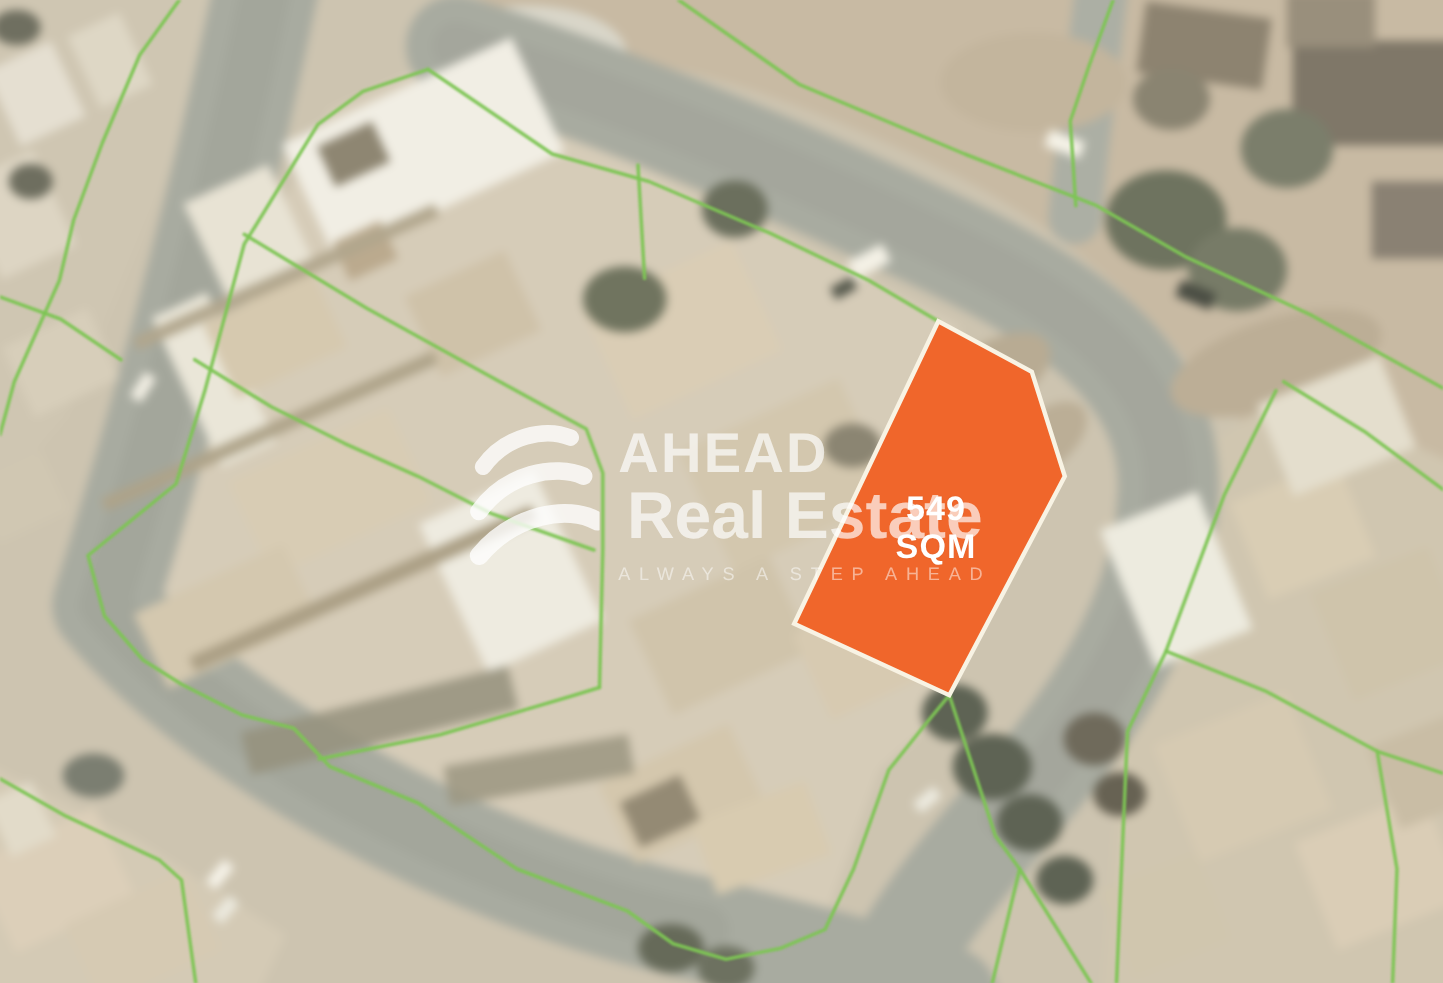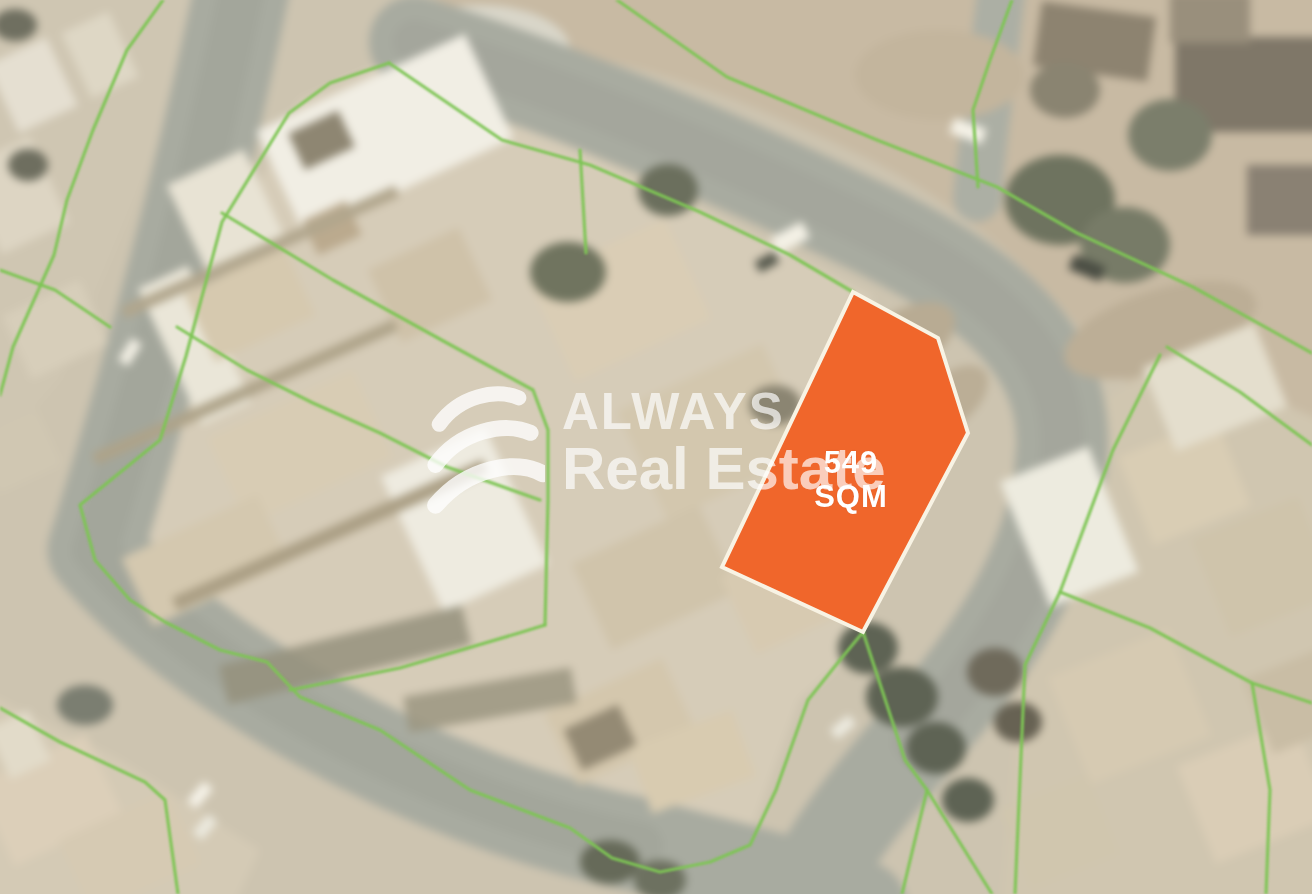--- a/index.html
+++ b/index.html
@@ -177,18 +177,19 @@
 
   <div class="watermark">
     <svg class="wm-logo" width="125" height="135" viewBox="0 0 125 135">
       <g fill="none" stroke="#ffffff" stroke-linecap="round" transform="rotate(-6 62 67)">
         <path d="M 22,38 C 45,12 82,8 104,20" stroke-width="15"></path>
         <path d="M 14,78 C 42,46 88,42 112,56" stroke-width="16"></path>
         <path d="M 10,118 C 45,84 95,80 120,98" stroke-width="17"></path>
       </g>
     </svg>
     <div class="wm-text">
-      <div class="wm-line1">ALWAYS</div>
+      <div class="wm-line1">AHEAD</div>
       <div class="wm-line2">Real Estate</div>
+      <div class="wm-tagline">ALWAYS A STEP AHEAD</div>
     </div>
   </div>
 
 </div>
 
 </body></html>

